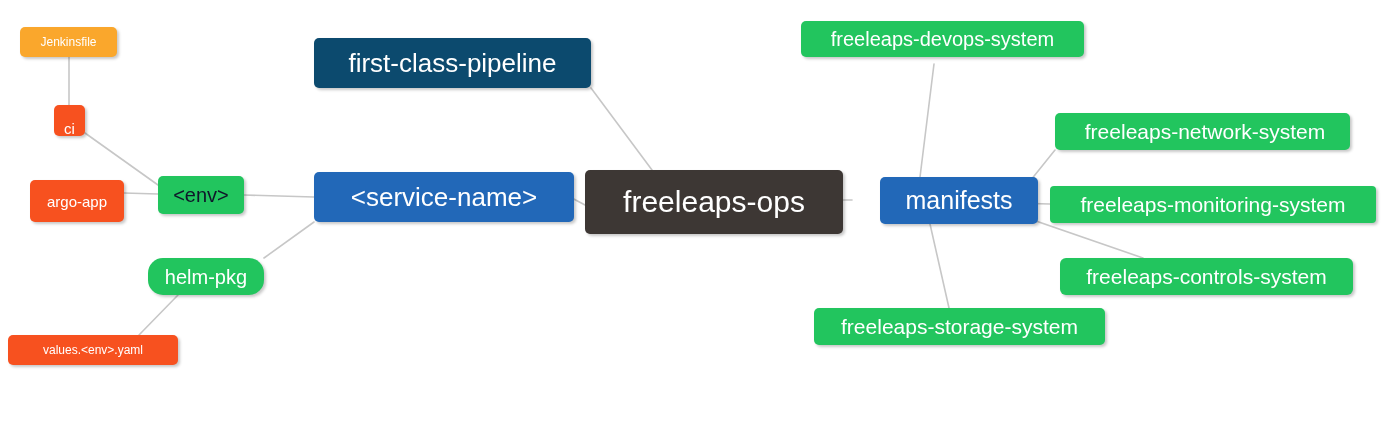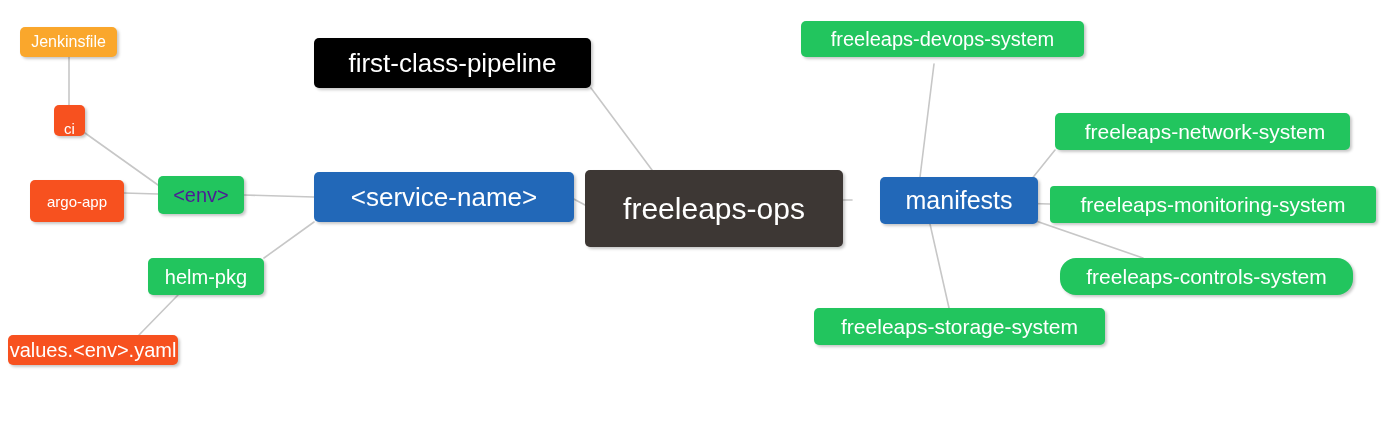--- a/index.html
+++ b/index.html
@@ -59,59 +59,59 @@
       <path d="M 158,194 L 124,193" stroke="#c7c7c7" stroke-width="1.6" fill="none" stroke-linecap="round"></path>
       <path d="M 69,105 L 69,57" stroke="#c7c7c7" stroke-width="1.6" fill="none" stroke-linecap="round"></path>
       <path d="M 178,295 L 139,335" stroke="#c7c7c7" stroke-width="1.6" fill="none" stroke-linecap="round"></path>
       <path d="M 920,177 L 934,64" stroke="#c7c7c7" stroke-width="1.6" fill="none" stroke-linecap="round"></path>
       <path d="M 1010,206 L 1055,150" stroke="#c7c7c7" stroke-width="1.6" fill="none" stroke-linecap="round"></path>
       <path d="M 1010,203 L 1050,204" stroke="#c7c7c7" stroke-width="1.6" fill="none" stroke-linecap="round"></path>
       <path d="M 1010,212 L 1143,258" stroke="#c7c7c7" stroke-width="1.6" fill="none" stroke-linecap="round"></path>
       <path d="M 930,224 L 949,308" stroke="#c7c7c7" stroke-width="1.6" fill="none" stroke-linecap="round"></path>
     </svg>
   <div id="nodes-layer">
-      <div class="node" style="left: 585px; top: 170px; width: 258px; height: 77px; background: rgb(61, 55, 52); color: rgb(255, 255, 255); font-size: 30px; border-radius: 5px;">
+      <div class="node" style="left: 585px; top: 170px; width: 258px; height: 64px; background: rgb(61, 55, 52); color: rgb(255, 255, 255); font-size: 30px; border-radius: 5px;">
         <span class="node-label">freeleaps-ops</span>
       </div>
       <div class="node" style="left: 314px; top: 172px; width: 260px; height: 50px; background: rgb(34, 104, 184); color: rgb(255, 255, 255); font-size: 26px; border-radius: 5px;">
         <span class="node-label">&lt;service-name&gt;</span>
       </div>
-      <div class="node" style="left: 314px; top: 38px; width: 277px; height: 50px; background: #000000; color: rgb(255, 255, 255); font-size: 26px; border-radius: 5px;">
+      <div class="node" style="left: 314px; top: 38px; width: 277px; height: 50px; background: #0c4a6e; color: rgb(255, 255, 255); font-size: 26px; border-radius: 5px;">
         <span class="node-label">first-class-pipeline</span>
       </div>
       <div class="node" style="left: 852px; top: 177px; width: 158px; height: 47px; background: rgb(34, 104, 184); color: rgb(255, 255, 255); font-size: 25px; border-radius: 5px; margin-left: 28px;">
         <span class="node-label">manifests</span>
       </div>
-      <div class="node" style="left: 158px; top: 176px; width: 86px; height: 38px; background: rgb(34, 197, 94); color: #4c1d95; font-size: 20px; border-radius: 5px;">
+      <div class="node" style="left: 158px; top: 176px; width: 86px; height: 38px; background: rgb(34, 197, 94); color: #0f172a; font-size: 20px; border-radius: 5px;">
         <span class="node-label">&lt;env&gt;</span>
       </div>
-      <div class="node" style="left: 148px; top: 258px; width: 116px; height: 37px; background: rgb(34, 197, 94); color: rgb(255, 255, 255); font-size: 20px; border-radius: 5px;">
+      <div class="node" style="left: 148px; top: 258px; width: 116px; height: 37px; background: rgb(34, 197, 94); color: rgb(255, 255, 255); font-size: 20px; border-radius: 15px;">
         <span class="node-label">helm-pkg</span>
       </div>
-      <div class="node" style="left: 20px; top: 27px; width: 97px; height: 30px; background: rgb(250, 167, 44); color: rgb(255, 255, 255); font-size: 16px; border-radius: 5px;">
+      <div class="node" style="left: 20px; top: 27px; width: 97px; height: 30px; background: rgb(250, 167, 44); color: rgb(255, 255, 255); font-size: 12px; border-radius: 5px;">
         <span class="node-label">Jenkinsfile</span>
       </div>
       <div class="node" style="left: 54px; top: 105px; width: 31px; height: 31px; background: rgb(247, 81, 31); color: rgb(255, 255, 255); font-size: 15px; border-radius: 5px; align-items: flex-end;">
         <span class="node-label">ci</span>
       </div>
       <div class="node" style="left: 30px; top: 180px; width: 94px; height: 42px; background: rgb(247, 81, 31); color: rgb(255, 255, 255); font-size: 15px; border-radius: 5px;">
         <span class="node-label">argo-app</span>
       </div>
-      <div class="node" style="left: 8px; top: 335px; width: 170px; height: 30px; background: rgb(247, 81, 31); color: rgb(255, 255, 255); font-size: 20px; border-radius: 5px;">
+      <div class="node" style="left: 8px; top: 335px; width: 170px; height: 30px; background: rgb(247, 81, 31); color: rgb(255, 255, 255); font-size: 12px; border-radius: 5px;">
         <span class="node-label">values.&lt;env&gt;.yaml</span>
       </div>
       <div class="node" style="left: 801px; top: 21px; width: 283px; height: 36px; background: rgb(34, 197, 94); color: rgb(255, 255, 255); font-size: 20px; border-radius: 5px;">
         <span class="node-label">freeleaps-devops-system</span>
       </div>
       <div class="node" style="left: 1055px; top: 113px; width: 295px; height: 37px; background: rgb(34, 197, 94); color: rgb(255, 255, 255); font-size: 21px; border-radius: 5px; padding-left: 15px;">
         <span class="node-label">freeleaps-network-system</span>
       </div>
       <div class="node" style="left: 1050px; top: 186px; width: 326px; height: 37px; background: rgb(34, 197, 94); color: rgb(255, 255, 255); font-size: 21px; border-radius: 4px;">
         <span class="node-label">freeleaps-monitoring-system</span>
       </div>
-      <div class="node" style="left: 1060px; top: 258px; width: 293px; height: 37px; background: rgb(34, 197, 94); color: rgb(255, 255, 255); font-size: 21px; border-radius: 16px;">
+      <div class="node" style="left: 1060px; top: 258px; width: 293px; height: 37px; background: rgb(34, 197, 94); color: rgb(255, 255, 255); font-size: 21px; border-radius: 6px;">
         <span class="node-label">freeleaps-controls-system</span>
       </div>
       <div class="node" style="left: 814px; top: 308px; width: 291px; height: 37px; background: rgb(34, 197, 94); color: rgb(255, 255, 255); font-size: 21px; border-radius: 5px;">
         <span class="node-label">freeleaps-storage-system</span>
       </div>
     </div>
 </div>
 
 </body></html>

